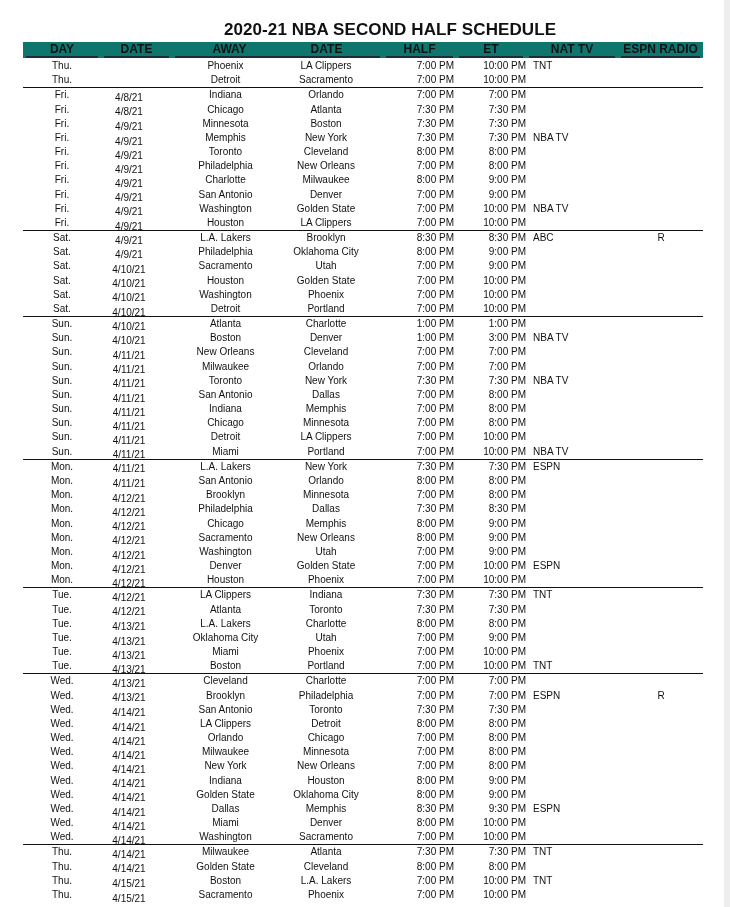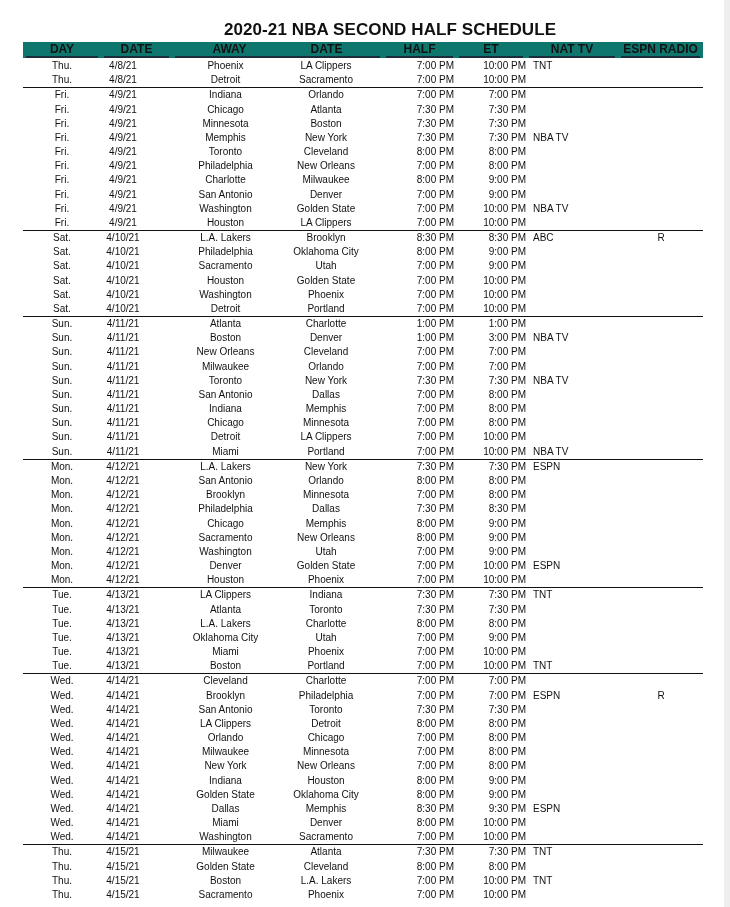--- a/index.html
+++ b/index.html
@@ -20,21 +20,21 @@
   .hcell {
     position: absolute; top: 0; height: 16px; text-align: center;
     font-weight: bold; font-size: 12px; line-height: 14px;
   }
   .hcell .ul { position: absolute; left: 3px; right: 3px; bottom: 0; border-bottom: 2px solid #1b2c3d; }
   .rows { position: absolute; top: 59px; left: 23px; width: 680px; }
   .row { position: relative; height: 14.18px; font-size: 10px; line-height: 14px; }
   .row.sep-top { border-top: 1px solid #111; }
   .cell { position: absolute; top: 0; white-space: nowrap; }
   .c-day { left: 0; width: 78px; text-align: center; }
-  .c-date { left: 60px; width: 80px; text-align: center; }
+  .c-date { left: 66px; width: 80px; text-align: center; margin-top: 32px; }
   .c-away { left: 150px; width: 105px; text-align: center; }
   .c-home { left: 247px; width: 112px; text-align: center; }
   .c-local { left: 360px; width: 71px; text-align: right; }
   .c-et { left: 432px; width: 71px; text-align: right; }
   .c-nat { left: 510px; width: 80px; }
   .c-radio { left: 596px; width: 84px; text-align: center; }
 </style>
 </head>
 <body>
 

